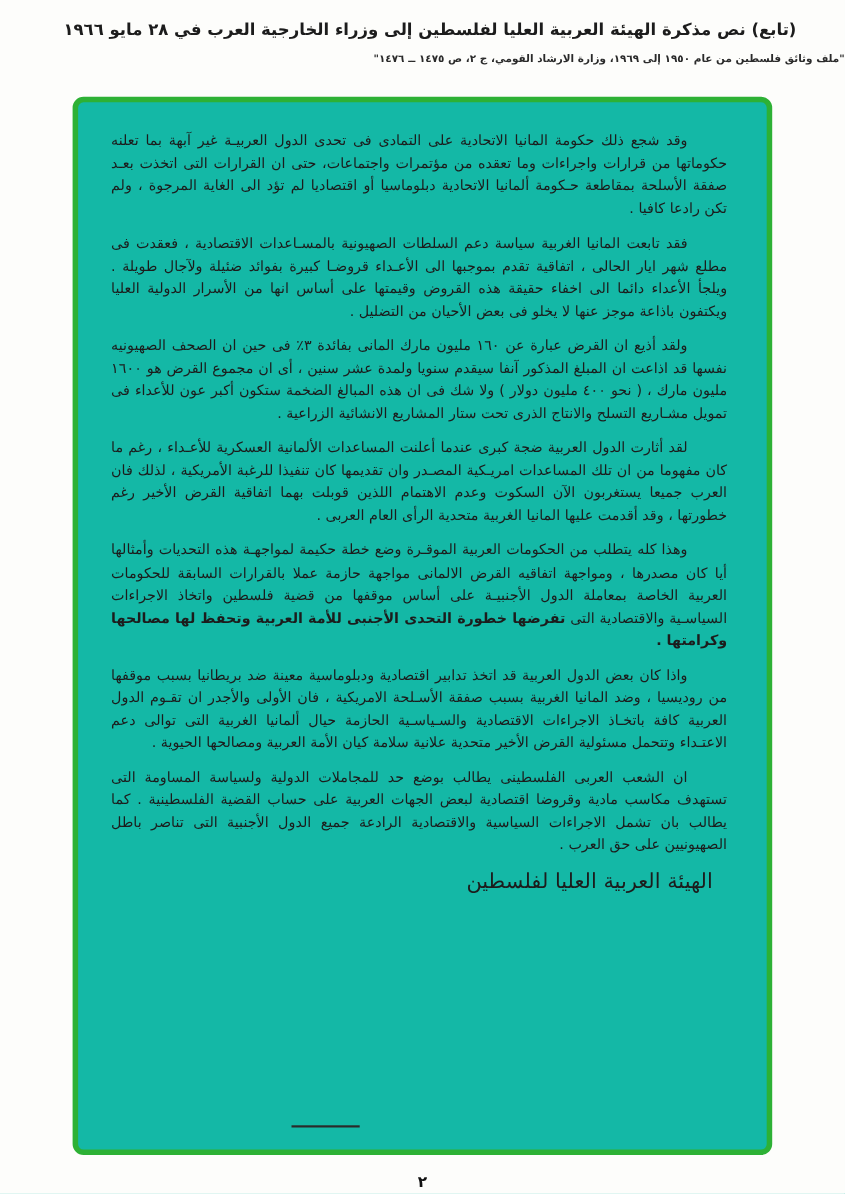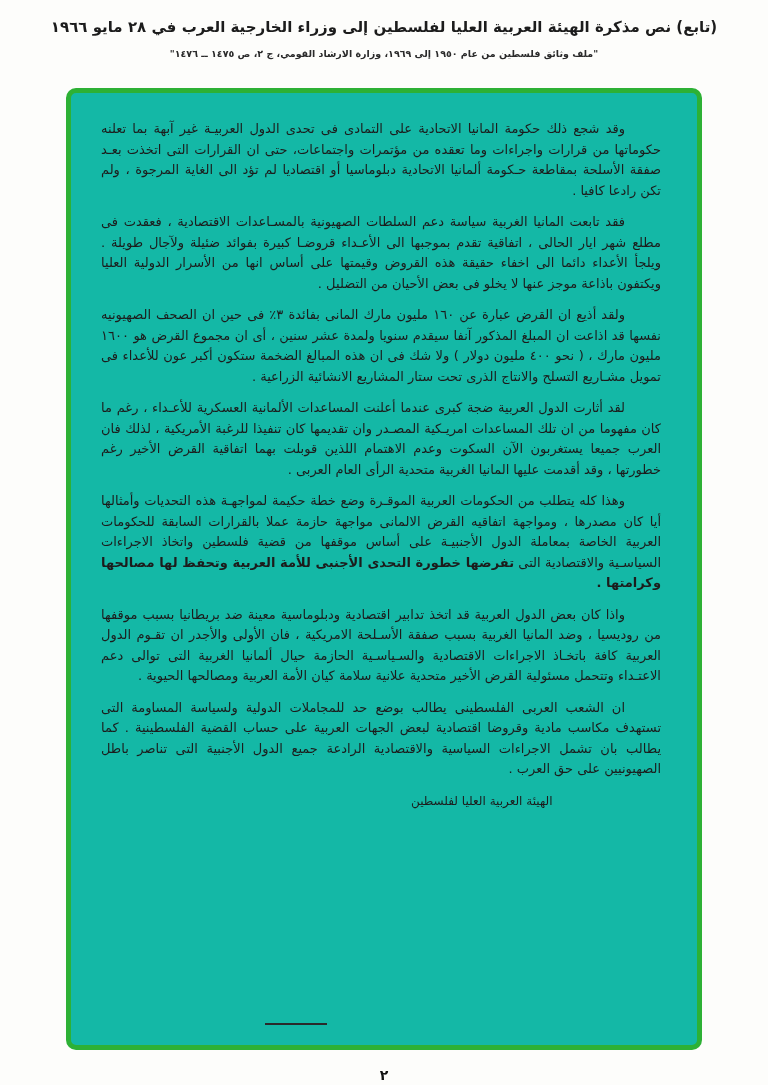--- a/index.html
+++ b/index.html
@@ -15,21 +15,21 @@
     color: #1c1c1c;
   }
   .page {
     position: relative;
     width: 768px;
     height: 1085px;
     background: #fdfdfb;
     direction: rtl;
   }
   .doc-header {
-    text-align: center;
+    text-align: right;
     padding-top: 16px;
   }
   .doc-title {
     margin: 0 auto;
     font-size: 15px;
     font-weight: 700;
     line-height: 1.5;
     max-width: 680px;
   }
   .doc-source {
@@ -59,22 +59,22 @@
   }
   .para {
     margin: 0 0 11px 0;
     text-indent: 36px;
   }
   .para .bold-tail {
     font-weight: 700;
   }
   .signature {
     margin: 8px 0 0 0;
-    font-size: 12px;
-    text-align: left;
+    font-size: 19px;
+    text-align: center;
     padding-left: 310px;
     white-space: nowrap;
   }
   .bottom-mark {
     position: absolute;
     bottom: 20px;
     left: 31%;
     width: 62px;
     border-top: 2px solid #2a2a2a;
   }

